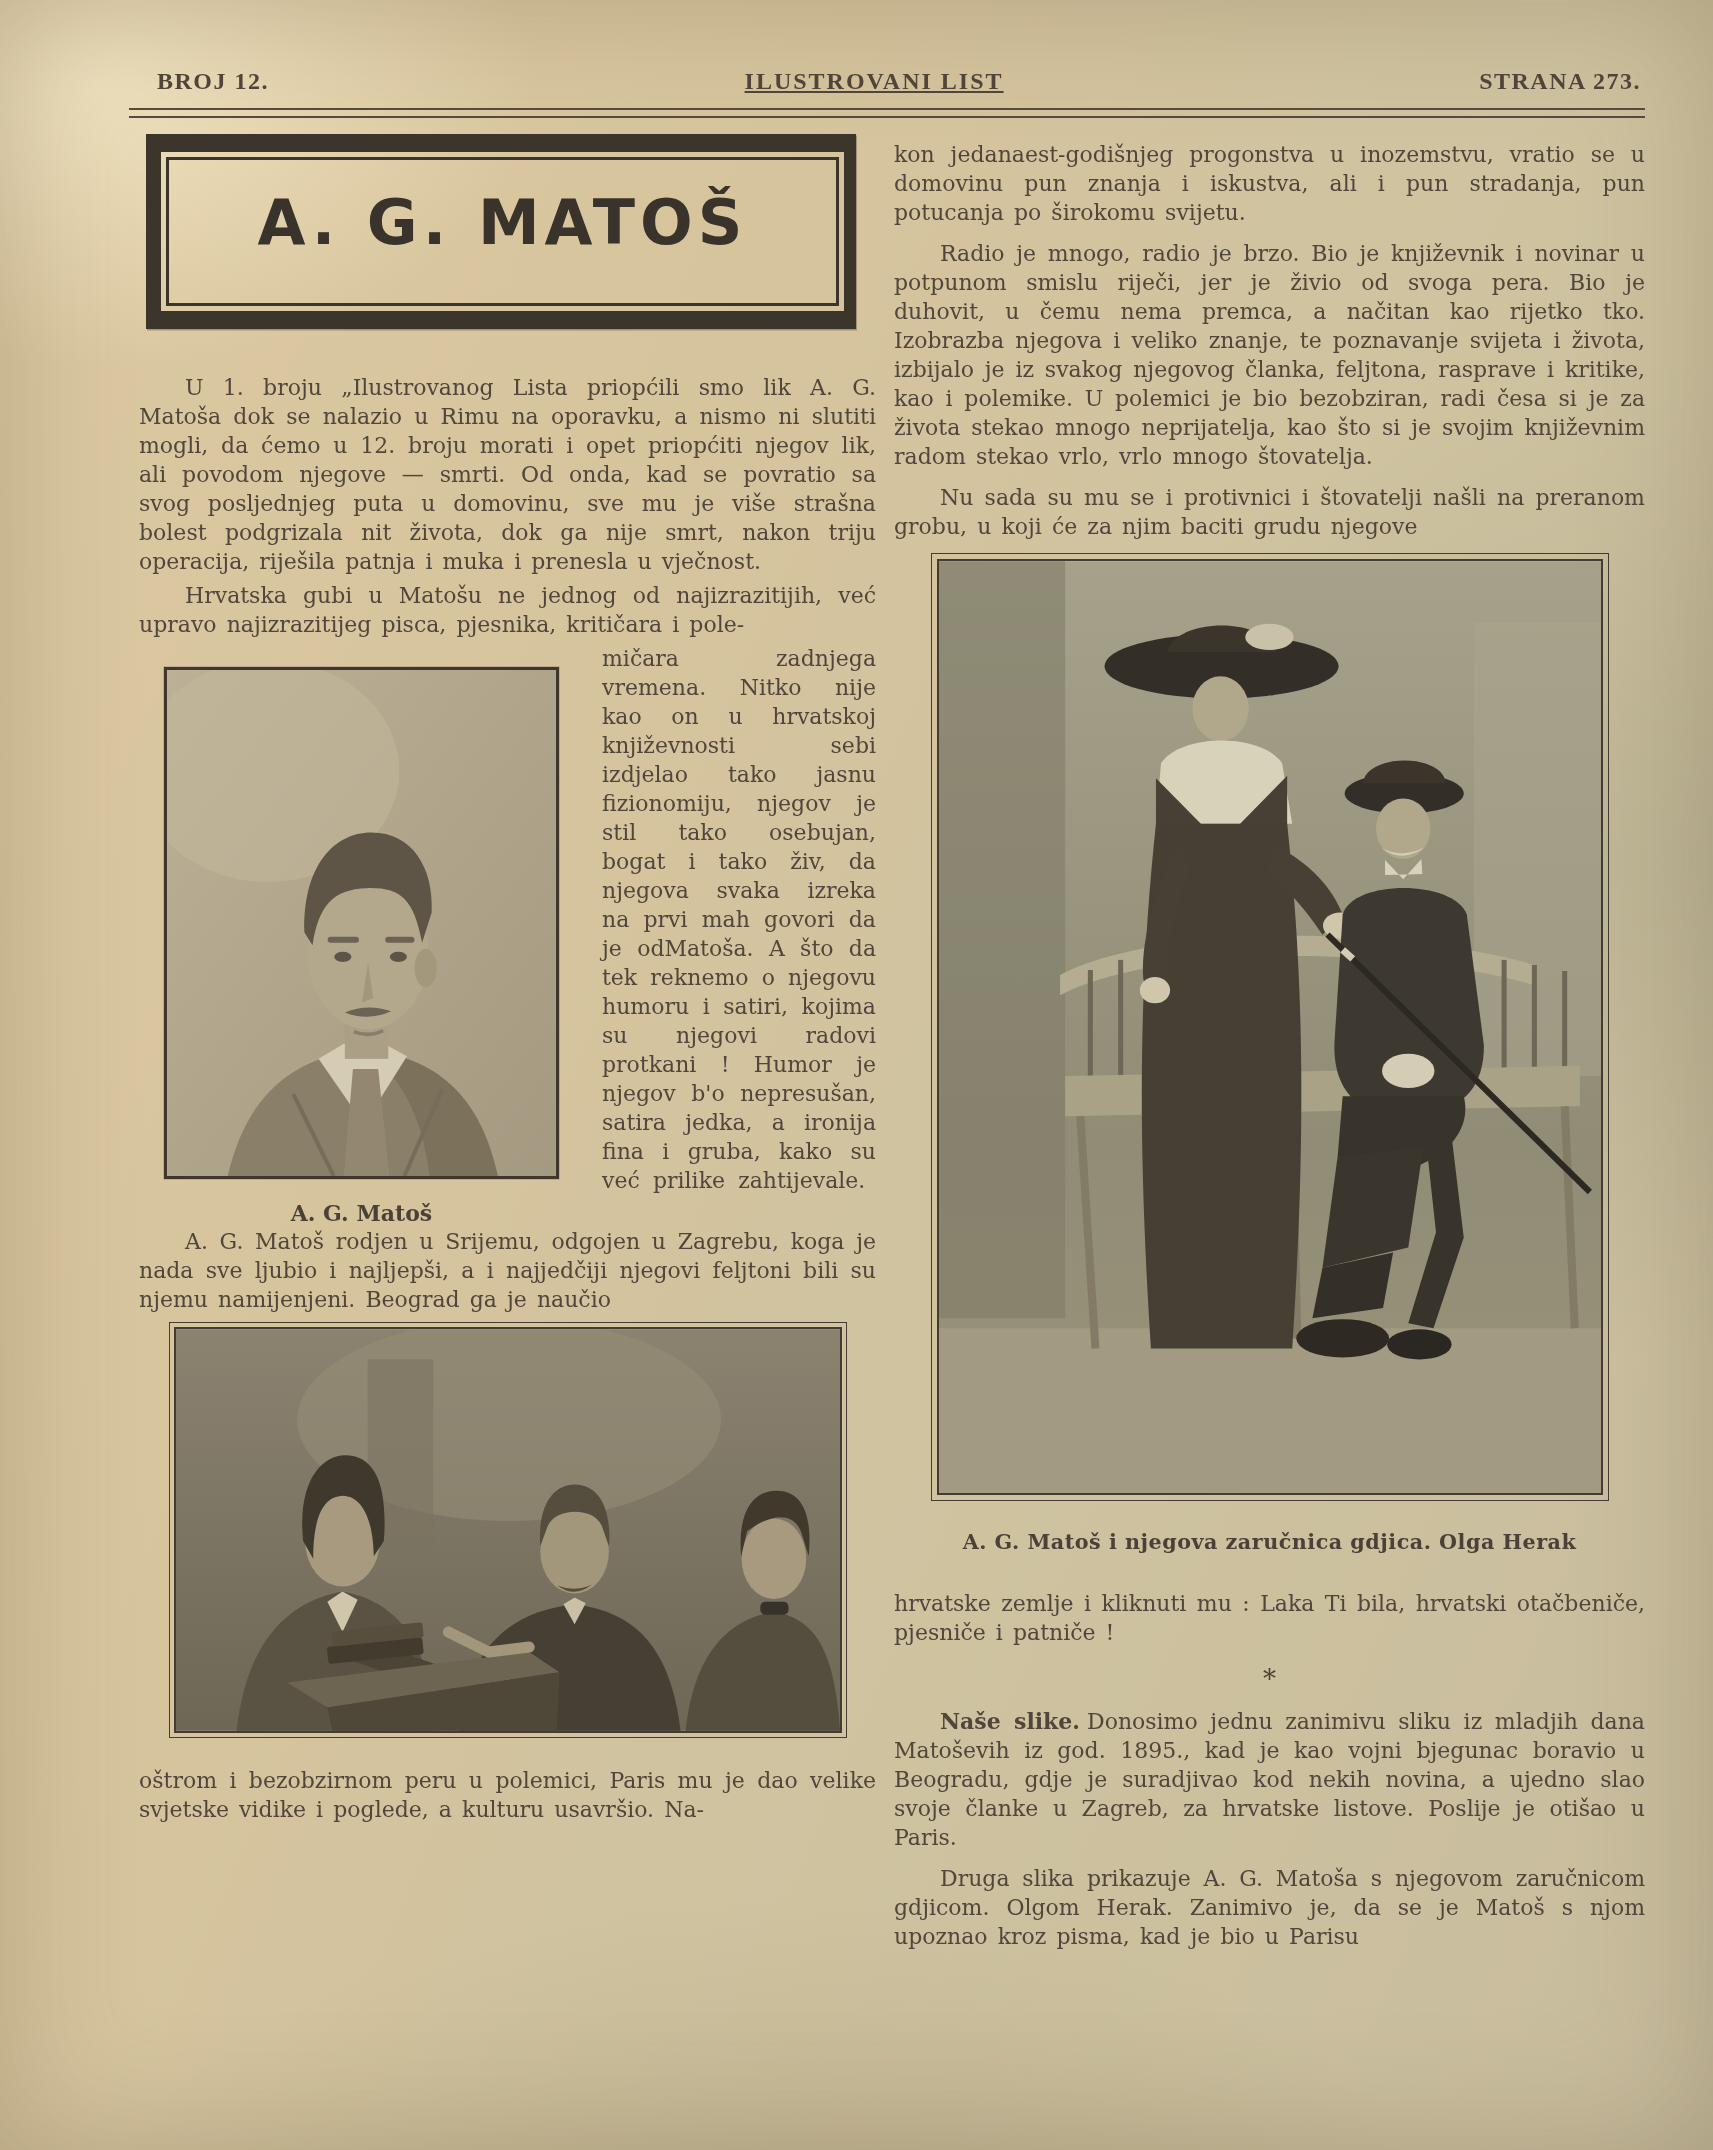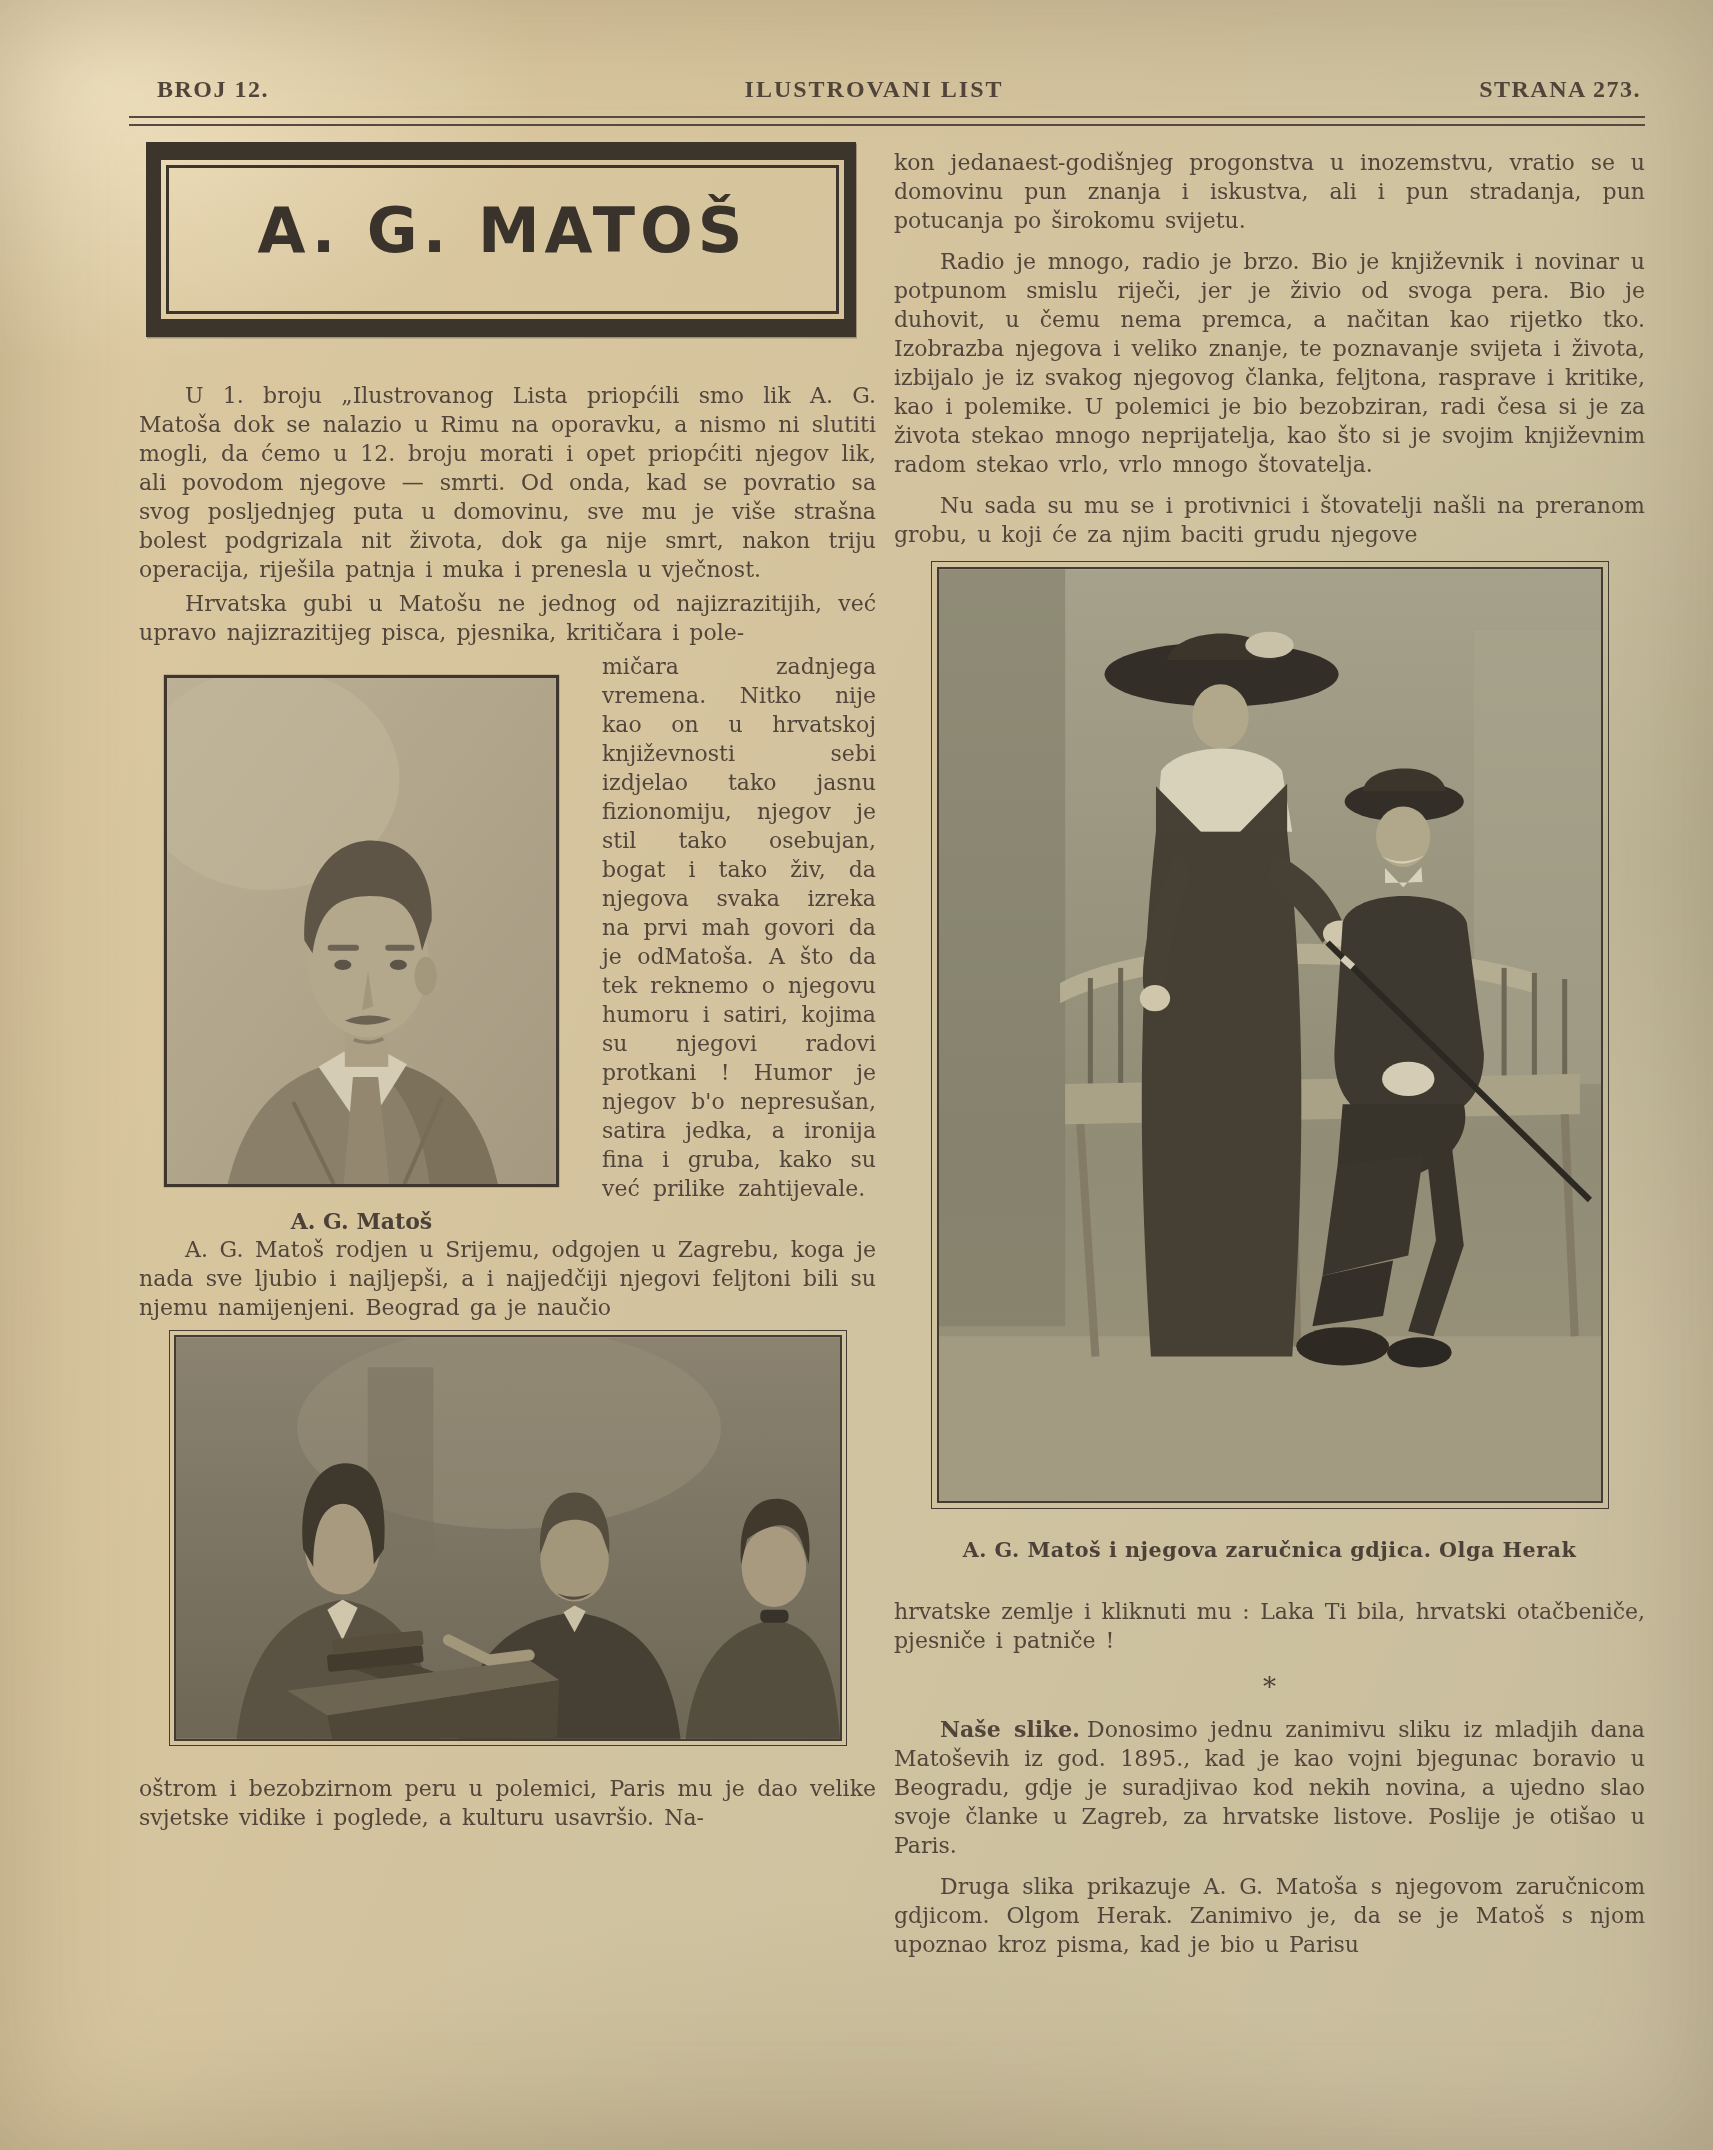--- a/index.html
+++ b/index.html
@@ -12,27 +12,27 @@
   }
   .sheet{
     position:relative;width:1713px;height:2151px;
     background:
       radial-gradient(706px 454px at 6% 4%, rgba(255,244,214,0.55), transparent 62%),
       radial-gradient(908px 757px at 98% 40%, rgba(150,152,124,0.28), transparent 66%),
       radial-gradient(1211px 757px at 45% 110%, rgba(128,106,70,0.22), transparent 62%),
       linear-gradient(113deg,#dcc9a1 0%,#d6c49d 34%,#cfc3a0 58%,#c7bc9d 100%);
     box-shadow:inset 0 0 131px rgba(92,76,50,0.28);
   }
-  .content{position:absolute;left:129px;top:76px;width:1516px;}
+  .content{position:absolute;left:129px;top:68px;width:1516px;}
 
   
   .masthead{display:flex;align-items:baseline;justify-content:space-between;
     font-family:"Liberation Serif","DejaVu Serif",serif;font-weight:bold;
     font-size:24px;letter-spacing:1.5px;color:#51443a;padding:0 4px 0 28px;}
-  .masthead .mid{letter-spacing:2px;}
+  .masthead .mid{letter-spacing:2px;text-decoration:underline;}
   .rule2{margin-top:13px;border-top:2px solid #57493e;border-bottom:2px solid #57493e;height:6px;}
 
   
   .cols{display:flex;gap:18px;margin-top:16px;}
   .col-left{width:737px;flex:0 0 737px;margin-left:10px;}
   .col-right{flex:1;padding-top:6px;}
 
   
   .tbox-outer{margin:0 20px 44px 7px;border:solid #3c352c;border-width:18px 12px 18px 15px;
     box-shadow:1px 1.5px 0 rgba(60,53,44,0.35);}

